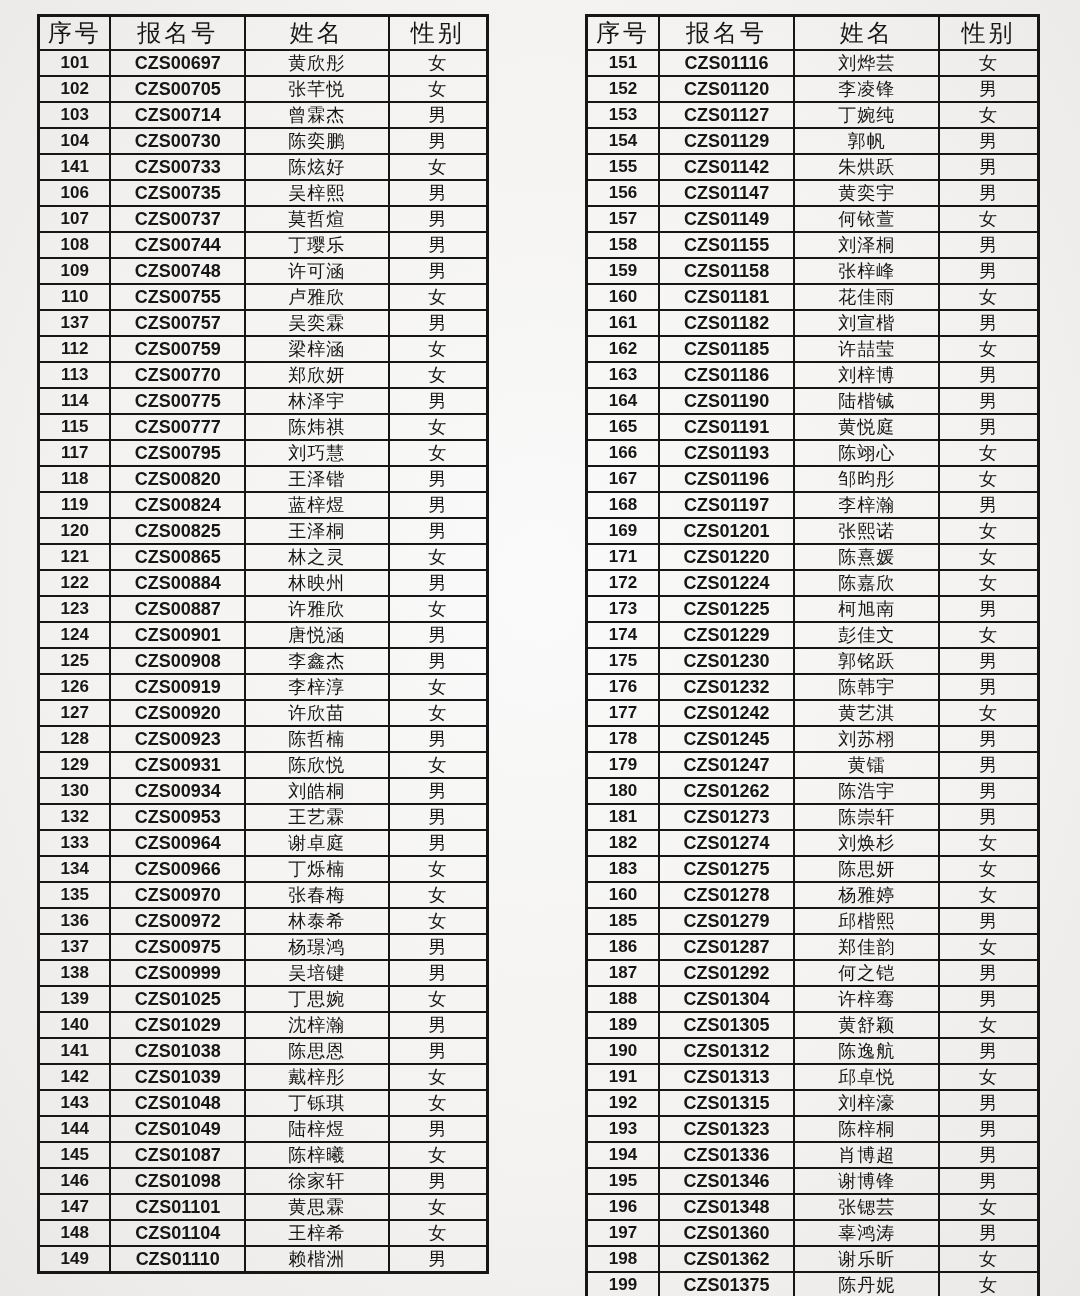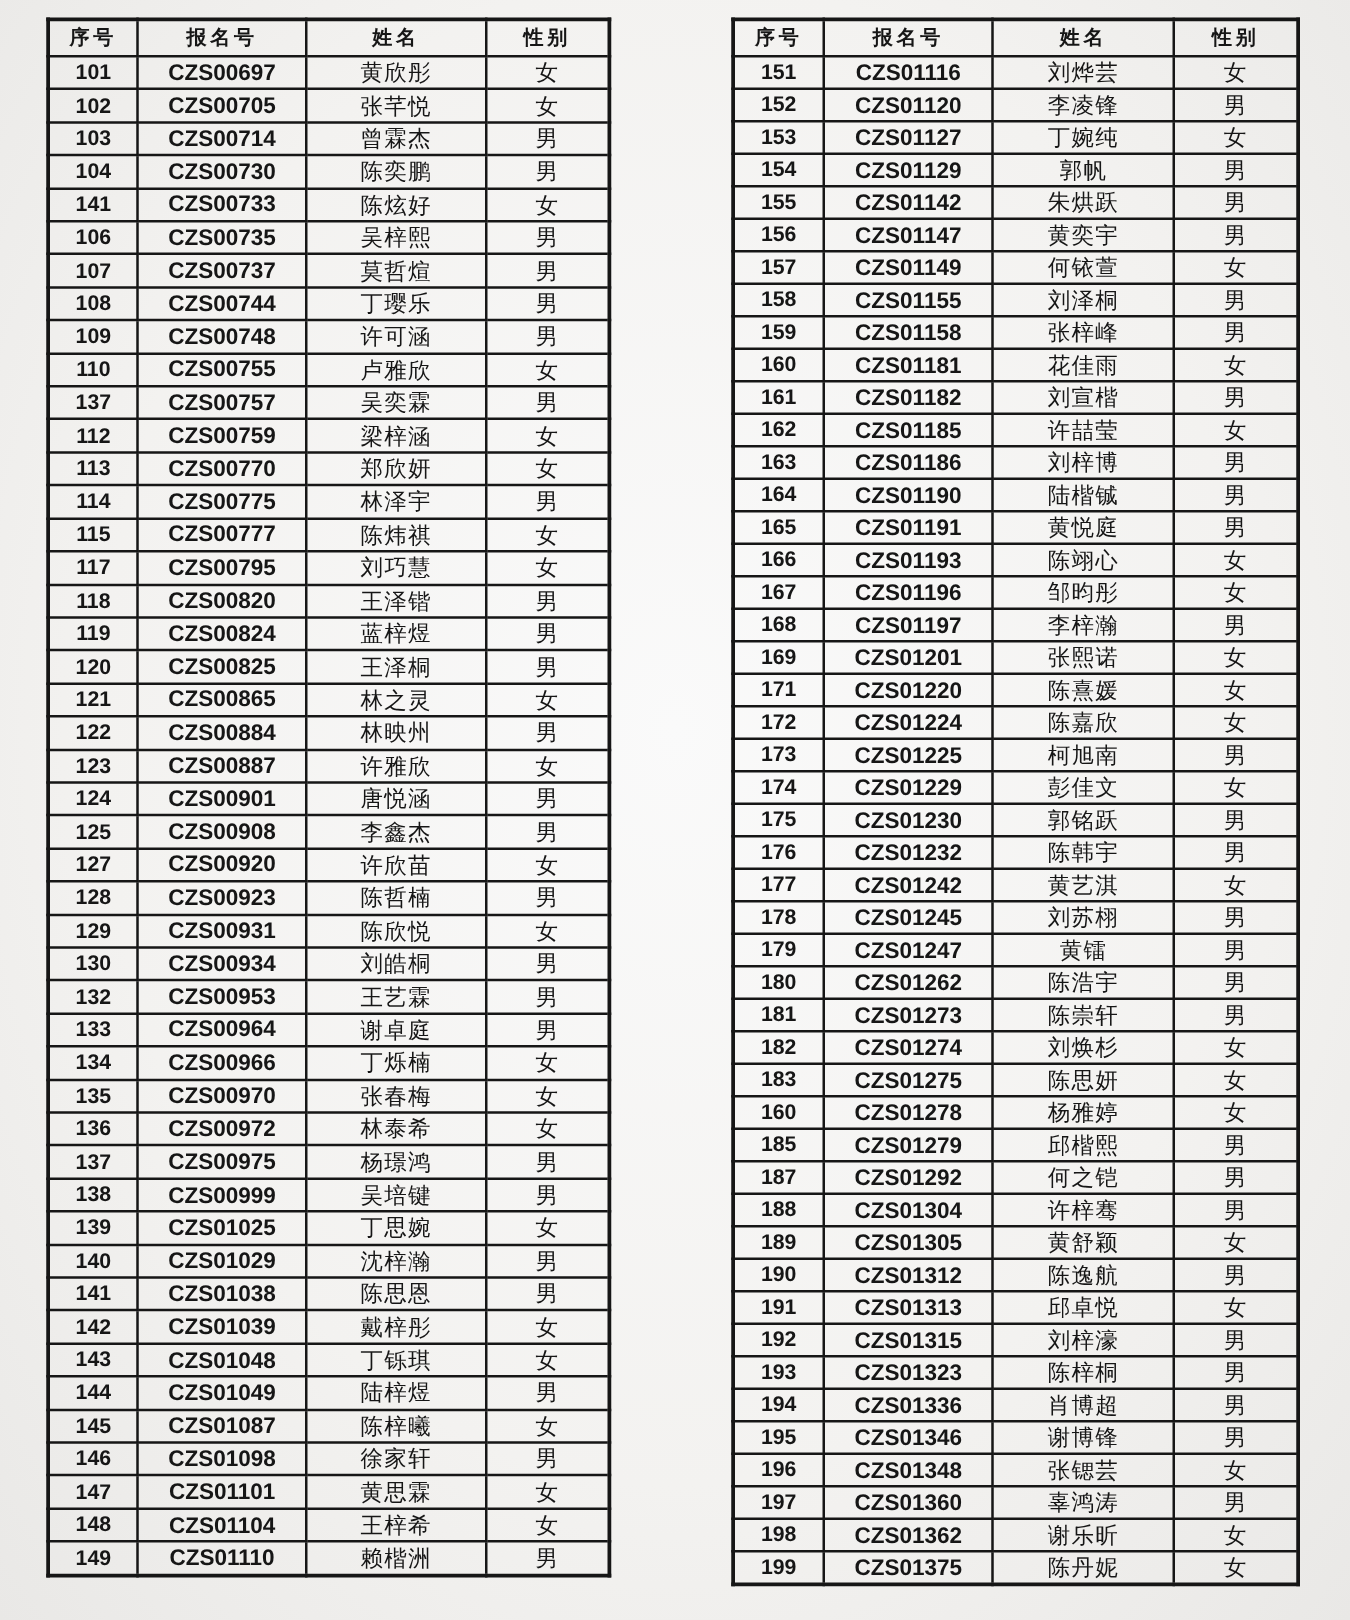--- a/index.html
+++ b/index.html
@@ -35,22 +35,22 @@
   table.roster { border-width: 3px; }
   table.roster th, table.roster td {
     padding: 0;
     text-align: center;
     vertical-align: middle;
     color: #161616;
     white-space: nowrap;
     overflow: hidden;
   }
   table.roster th {
-    font-size: 16px;
-    font-weight: 700;
+    font-size: 24px;
+    font-weight: 400;
     letter-spacing: 3px;
     height: 27px;
   }
   table.roster td {
     font-size: 18px;
     font-weight: 600;
   }
   table.roster td.c-serial { font-size: 17px; }
   table.roster td.c-name, table.roster td.c-gender {
     font-weight: 500;
@@ -220,20 +220,26 @@
           <td class="c-name">唐悦涵</td>
           <td class="c-gender">男</td>
         </tr>
         <tr>
           <td class="c-serial">125</td>
           <td class="c-regno">CZS00908</td>
           <td class="c-name">李鑫杰</td>
           <td class="c-gender">男</td>
         </tr>
         <tr>
+          <td class="c-serial">126</td>
+          <td class="c-regno">CZS00919</td>
+          <td class="c-name">李梓淳</td>
+          <td class="c-gender">女</td>
+        </tr>
+        <tr>
           <td class="c-serial">127</td>
           <td class="c-regno">CZS00920</td>
           <td class="c-name">许欣苗</td>
           <td class="c-gender">女</td>
         </tr>
         <tr>
           <td class="c-serial">128</td>
           <td class="c-regno">CZS00923</td>
           <td class="c-name">陈哲楠</td>
           <td class="c-gender">男</td>
@@ -575,20 +581,26 @@
           <td class="c-name">杨雅婷</td>
           <td class="c-gender">女</td>
         </tr>
         <tr>
           <td class="c-serial">185</td>
           <td class="c-regno">CZS01279</td>
           <td class="c-name">邱楷熙</td>
           <td class="c-gender">男</td>
         </tr>
         <tr>
+          <td class="c-serial">186</td>
+          <td class="c-regno">CZS01287</td>
+          <td class="c-name">郑佳韵</td>
+          <td class="c-gender">女</td>
+        </tr>
+        <tr>
           <td class="c-serial">187</td>
           <td class="c-regno">CZS01292</td>
           <td class="c-name">何之铠</td>
           <td class="c-gender">男</td>
         </tr>
         <tr>
           <td class="c-serial">188</td>
           <td class="c-regno">CZS01304</td>
           <td class="c-name">许梓骞</td>
           <td class="c-gender">男</td>

